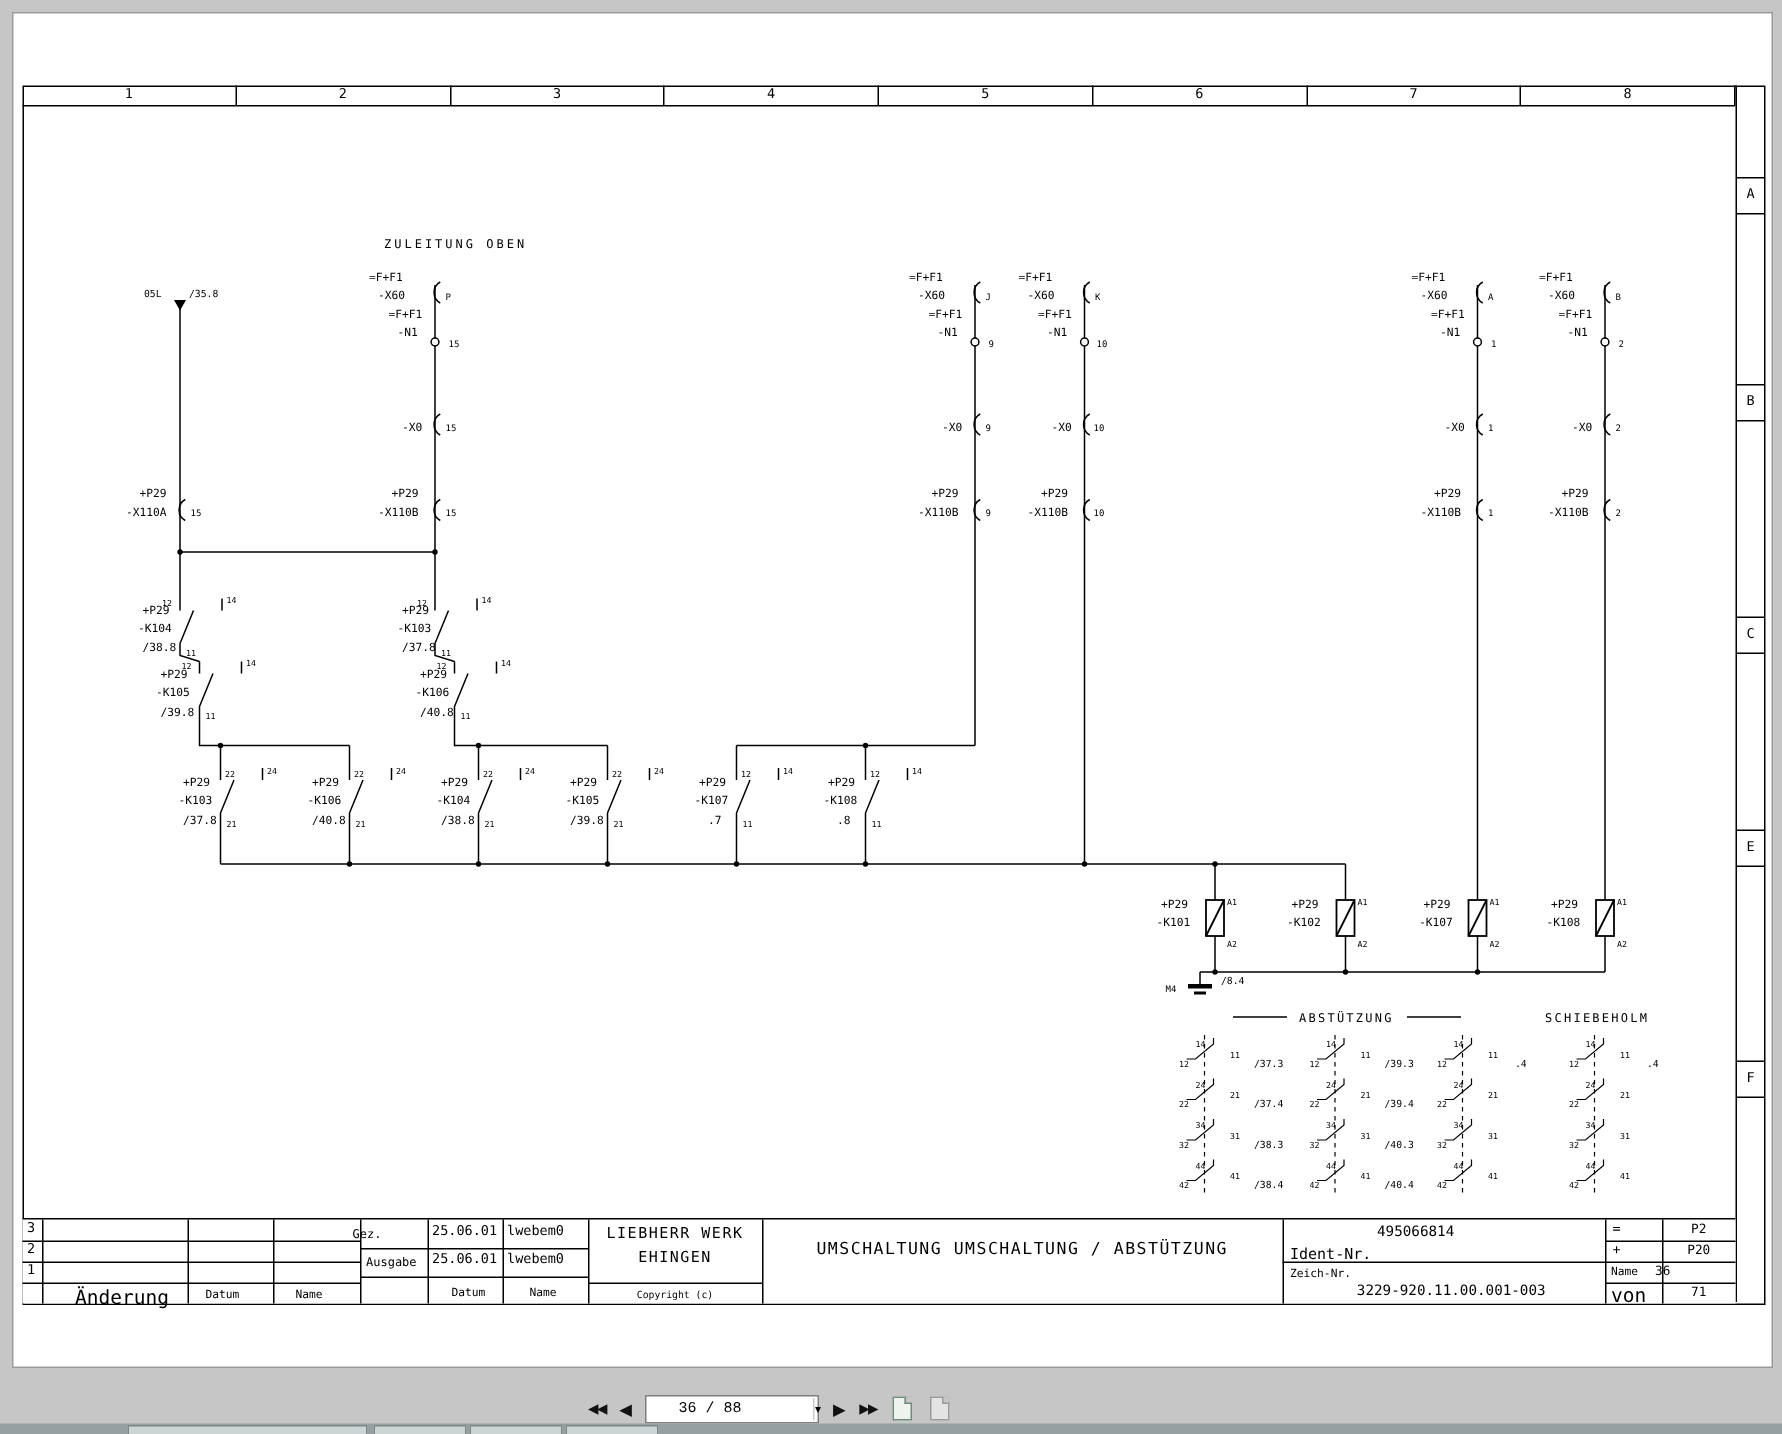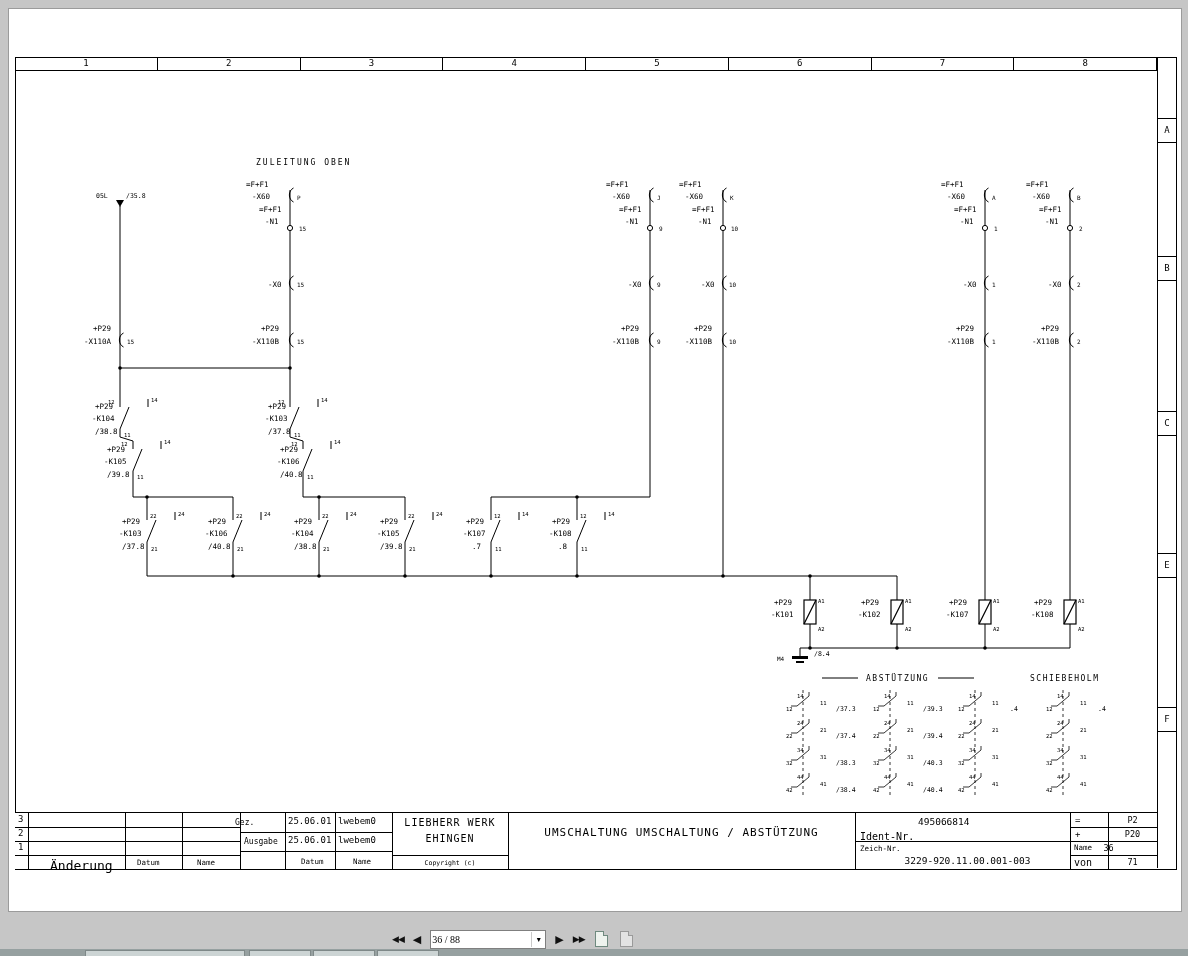--- a/index.html
+++ b/index.html
@@ -20,22 +20,22 @@
   .tb span{position:absolute;white-space:nowrap}
   .ctr{text-align:center}
   svg#schematic{position:absolute;left:0;top:0;pointer-events:none}
   svg#schematic text{font-family:"DejaVu Sans Mono",monospace;fill:#000}
   
   .toolbar{position:absolute;left:392px;top:929px;height:20px;display:flex;align-items:center;gap:9px;
            font-family:"Liberation Sans",sans-serif}
   .tbtn{font-size:9px;color:#111;cursor:pointer;letter-spacing:-1px}
   .tbtn.single{font-size:11px;letter-spacing:0}
   .pagebox{width:114px;height:17px;background:#fff;border:1px solid #7f7f7f;display:flex;align-items:center}
-  .pageinput{flex:1;border:none;outline:none;font-size:10px;font-family:Liberation Serif, serif;
-             padding:0 0 0 1px;background:transparent;width:90px}
+  .pageinput{flex:1;border:none;outline:none;font-size:10px;font-family:Liberation Mono, monospace;
+             padding:0 0 0 21px;background:transparent;width:90px}
   .dropdown-arrow{width:13px;height:15px;font-size:8px;text-align:center;line-height:15px;border-left:1px solid #c9c9c9;cursor:pointer}
   .viewbtn{width:16px;height:17px;display:flex;align-items:center;justify-content:center;cursor:pointer}
   .pageicon{width:11px;height:14px;background:#eef3ee;border:1px solid #6f8a7f;position:relative}
   .pageicon.gray{border-color:#9a9a9a;background:#e3e3e3}
   .pageicon::after{content:"";position:absolute;right:-1px;top:-1px;width:4px;height:4px;background:#c6c6c6;border-left:1px solid #6f8a7f;border-bottom:1px solid #6f8a7f}
   .pageicon.gray::after{border-color:#9a9a9a}
   
   .taskbar{position:absolute;left:0;bottom:0;width:1188px;height:7px;background:#96a0a0}
   .task-seg{position:absolute;top:1px;height:6px;background:#ccd4d4;border:1px solid #7e8888}
 </style>
@@ -442,21 +442,21 @@
   <span style="left:845px;top:18px;font-size:10px">Ident-Nr.</span>
   <span style="left:903px;top:3px;font-size:9.5px">495066814</span>
   <span style="left:845px;top:31px;font-size:7.5px">Zeich-Nr.</span>
   <span class="ctr" style="left:850px;width:205px;top:42px;font-size:9.5px">3229-920.11.00.001-003</span>
   <span style="left:1060px;top:2px;font-size:9px">=</span>
   <span class="ctr" style="left:1093px;width:49px;top:2px;font-size:8.5px">P2</span>
   <span style="left:1060px;top:16px;font-size:9px">+</span>
   <span class="ctr" style="left:1093px;width:49px;top:16px;font-size:8.5px">P20</span>
   <span style="left:1059px;top:30px;font-size:7.5px">Name</span>
   <span class="ctr" style="left:1069px;width:49px;top:30px;font-size:8.5px">36</span>
-  <span style="left:1059px;top:44px;font-size:10px">von</span>
+  <span style="left:1059px;top:44px;font-size:13px">von</span>
   <span class="ctr" style="left:1093px;width:49px;top:44px;font-size:8.5px">71</span>
 </div>
 
 <div class="toolbar">
   <div class="tbtn">◀◀</div>
   <div class="tbtn single">◀</div>
   <div class="pagebox">
     <input class="pageinput" readonly="" value="36 / 88" style="">
     <div class="dropdown-arrow">▾</div>
   </div>

